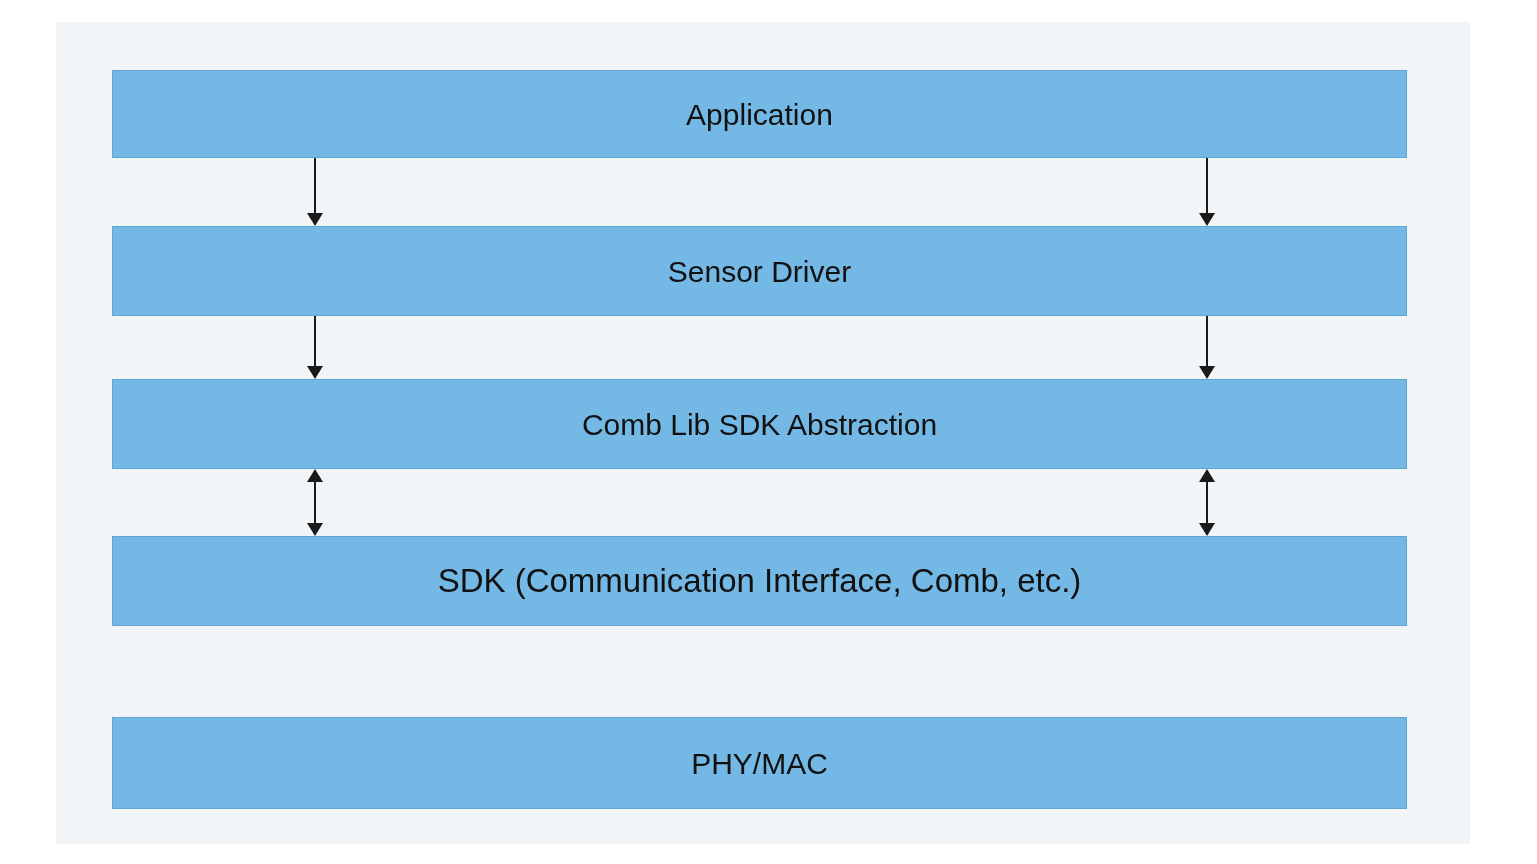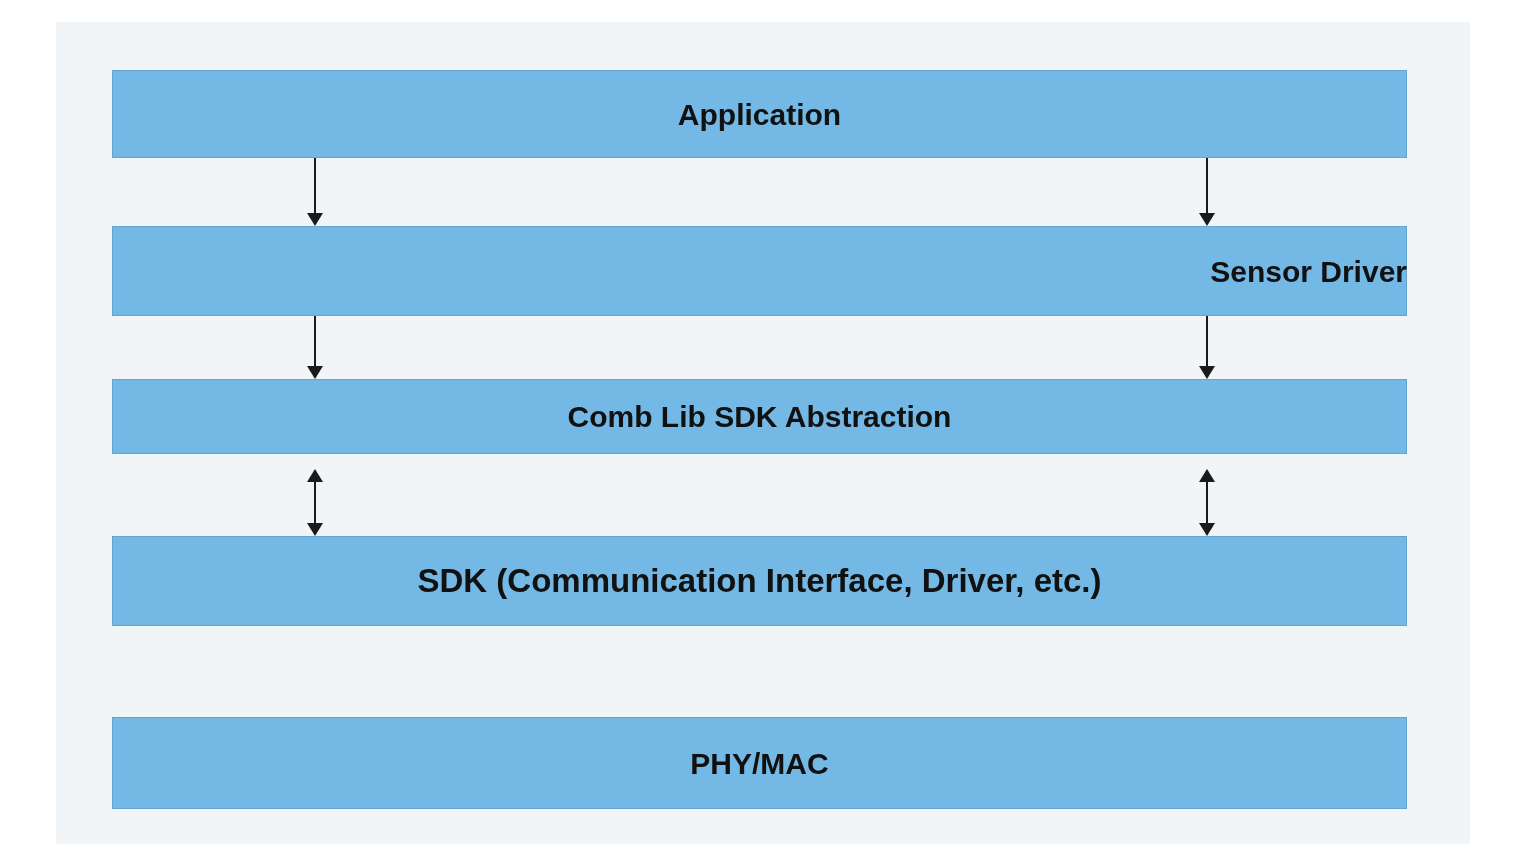--- a/index.html
+++ b/index.html
@@ -38,31 +38,30 @@
     align-items: center;
     justify-content: center;
   }
 
   .layer-label {
     color: #111111;
     font-size: 30px;
     line-height: 1.1;
     white-space: nowrap;
     text-align: center;
-    font-weight: bold;
   }
 
   .layer-label.large {
     font-size: 33px;
   }
 
   
   .bar-application   { top: 48px;  height: 88px; }
-  .bar-sensor-driver { top: 204px; height: 90px; justify-content: flex-end; }
-  .bar-comb-lib      { top: 357px; height: 75px; }
+  .bar-sensor-driver { top: 204px; height: 90px; }
+  .bar-comb-lib      { top: 357px; height: 90px; }
   .bar-sdk           { top: 514px; height: 90px; }
   .bar-phy-mac       { top: 668px; height: 92px; margin-top: 27px; }
 
   
   .arrow {
     position: absolute;
     width: 16px;
   }
   .gap-1 { top: 136px; height: 68px; }
   .gap-2 { top: 294px; height: 63px; }
@@ -142,21 +141,21 @@
       <div class="shaft"></div>
       <div class="head-down"></div>
     </div>
     <div class="arrow both gap-3 pos-right">
       <div class="head-up"></div>
       <div class="shaft"></div>
       <div class="head-down"></div>
     </div>
 
     <div class="layer-bar bar-sdk">
-      <span class="layer-label large">SDK (Communication Interface, Driver, etc.)</span>
+      <span class="layer-label large">SDK (Communication Interface, Comb, etc.)</span>
     </div>
 
     <div class="layer-bar bar-phy-mac">
       <span class="layer-label">PHY/MAC</span>
     </div>
 
   </div>
 </div>
 
 </body></html>

